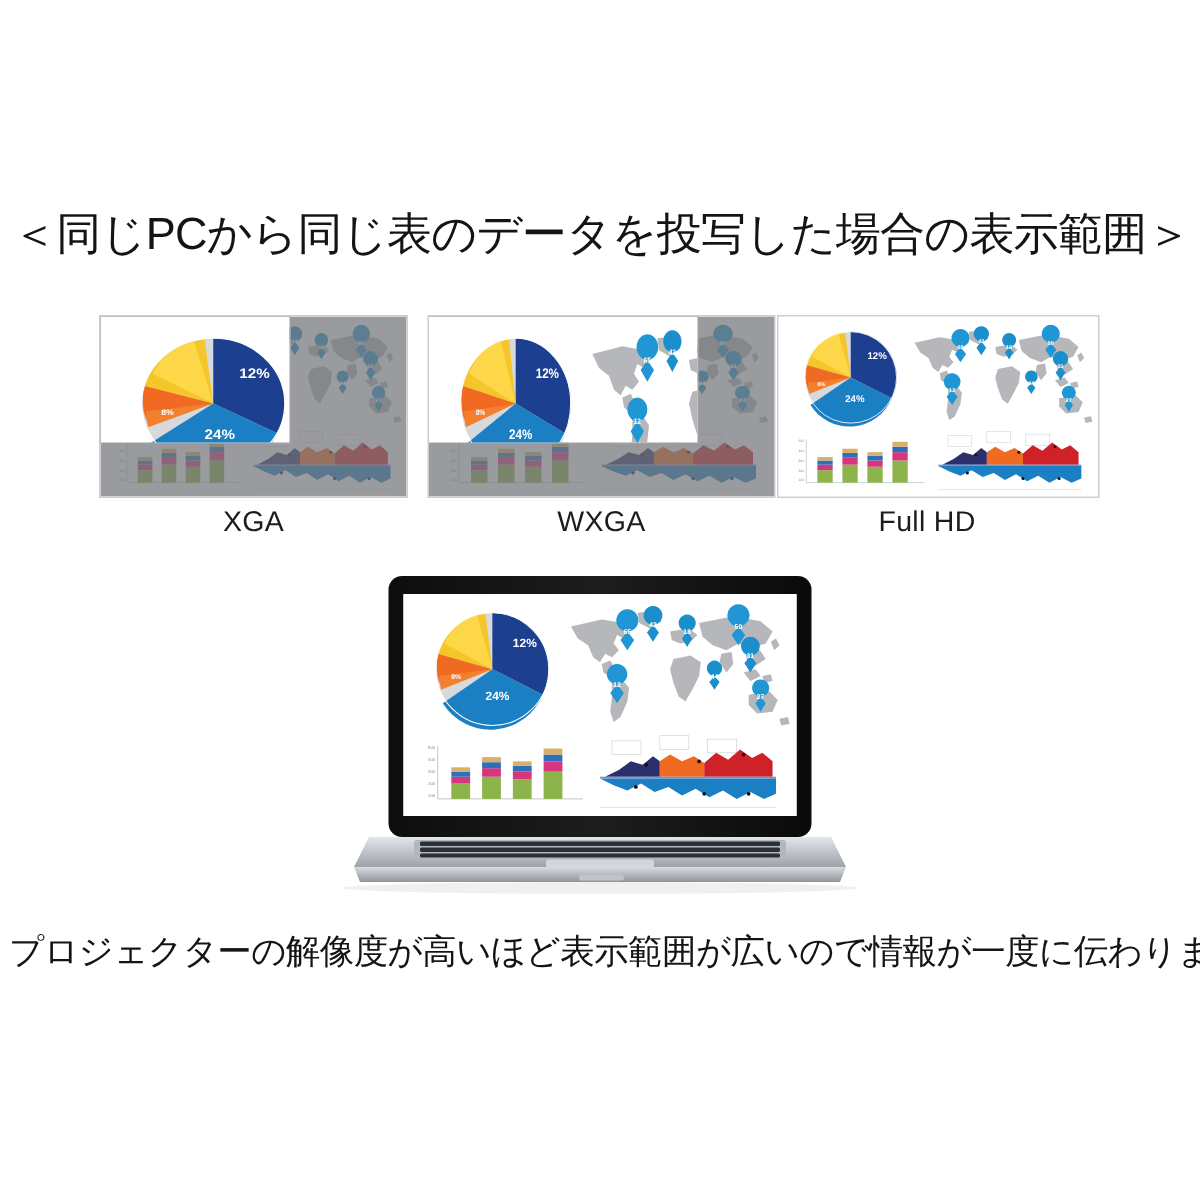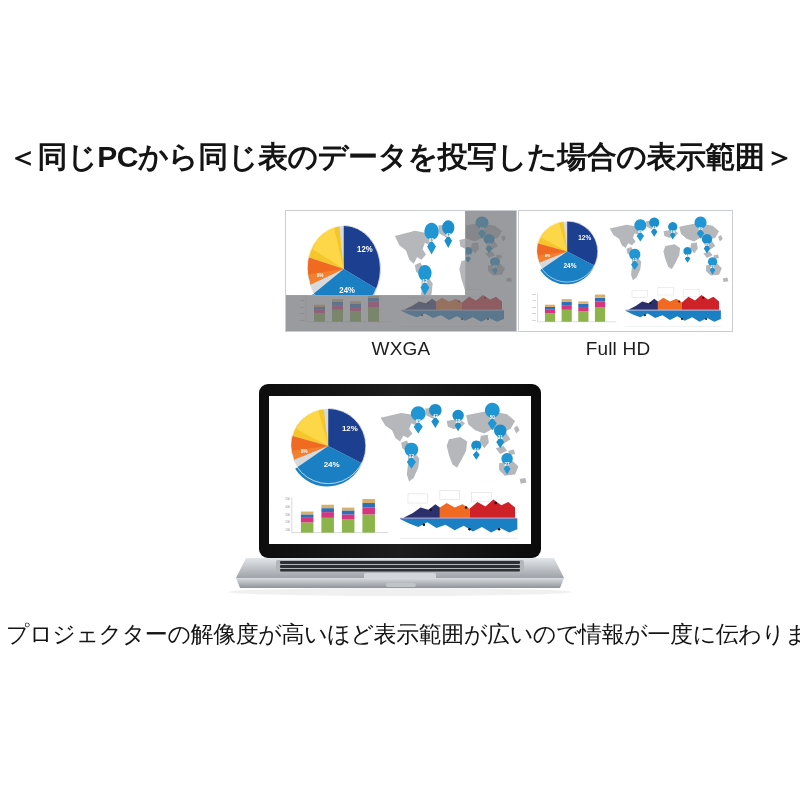--- a/index.html
+++ b/index.html
@@ -8,21 +8,21 @@
     width:800px;height:800px;background:#ffffff;
     font-family:"Liberation Sans","DejaVu Sans",sans-serif;
     color:#1a1a1a;overflow:hidden;position:relative;
   }
   .stage{position:absolute;inset:0;}
 
   
   .headline{
     position:absolute;left:8px;top:140px;width:784px;
     font-size:30px;line-height:1.1;letter-spacing:-0.5px;
-    white-space:nowrap;color:#141414;font-weight:700;
+    white-space:nowrap;color:#141414;font-weight:400;
   }
   .footline{
     position:absolute;left:6px;top:622px;width:790px;
     font-size:23px;line-height:1.1;letter-spacing:-0.4px;
     white-space:nowrap;color:#141414;font-weight:400;
   }
 
   
   .panels{position:absolute;left:0;top:210px;width:800px;height:165px;}
   .panel{position:absolute;top:0;}
@@ -227,20 +227,38 @@
           <line x1="230" y1="250" x2="436" y2="250" stroke="#d3d6da" stroke-width="0.8"></line>
         </g>
       </g>
     </defs>
   </svg>
 
   <div class="headline">＜同じPCから同じ表のデータを投写した場合の表示範囲＞</div>
 
   <div class="panels">
 
+    <div class="panel" id="panel-xga" style="left:66px;width:206px;">
+      <div class="frame">
+        <div class="board">
+          <svg viewBox="0 0 460 260" preserveAspectRatio="none">
+              <use href="#dash"></use>
+            </svg>
+        </div>
+        <div class="veil"></div>
+        <div class="window" style="width:62%;height:70%;">
+          <div class="inner" style="width:206px;height:120px;">
+            <svg width="206" height="120" viewBox="0 0 285 182" preserveAspectRatio="none">
+                <use href="#dash"></use>
+              </svg>
+          </div>
+        </div>
+      </div>
+      <div class="caption">XGA</div>
+    </div>
 
     <div class="panel" id="panel-wxga" style="left:285px;width:232px;">
       <div class="frame">
         <div class="board">
           <svg viewBox="0 0 460 260" preserveAspectRatio="none">
               <use href="#dash"></use>
             </svg>
         </div>
         <div class="veil"></div>
         <div class="window" style="width:78%;height:70%;">

